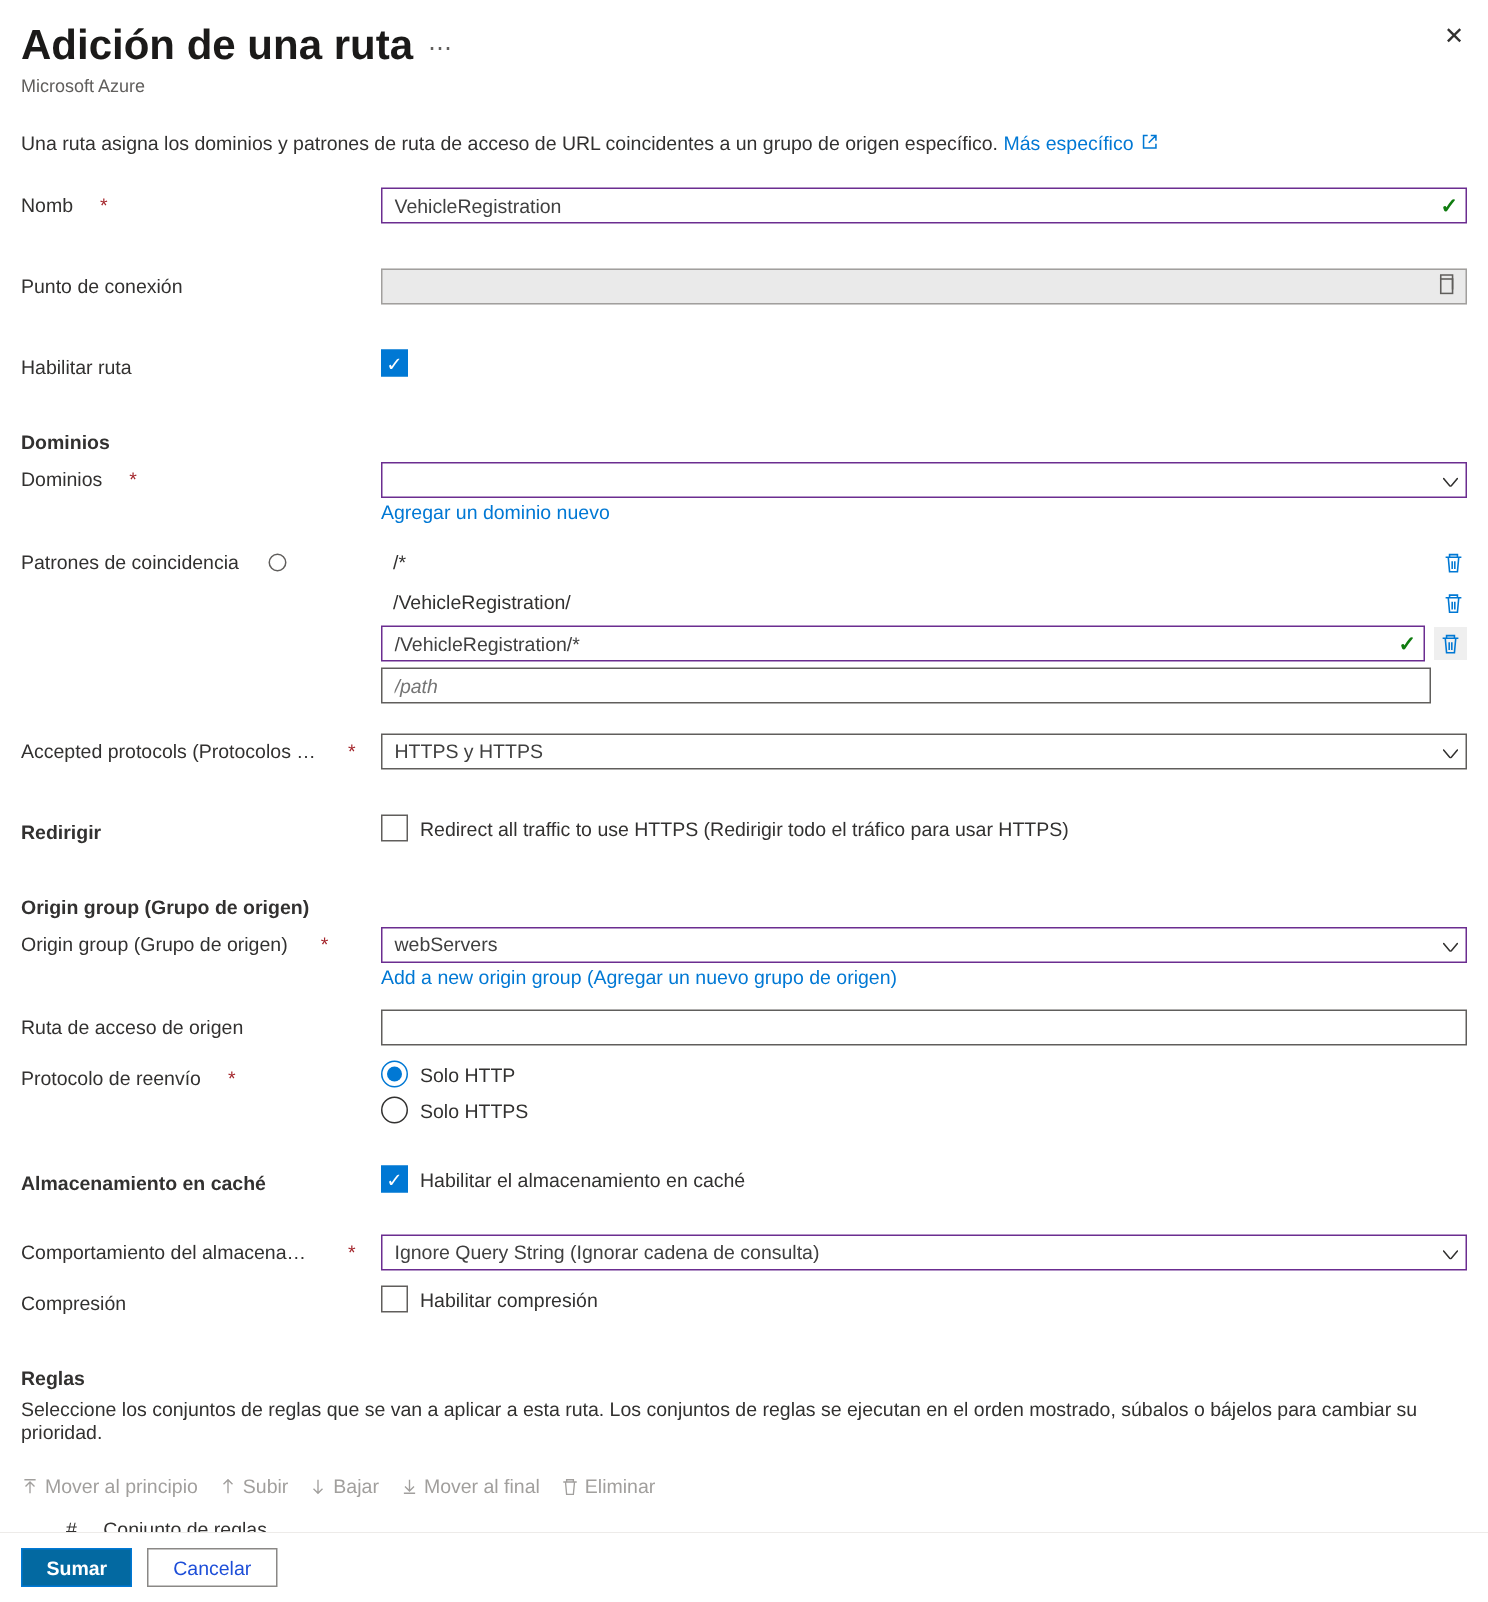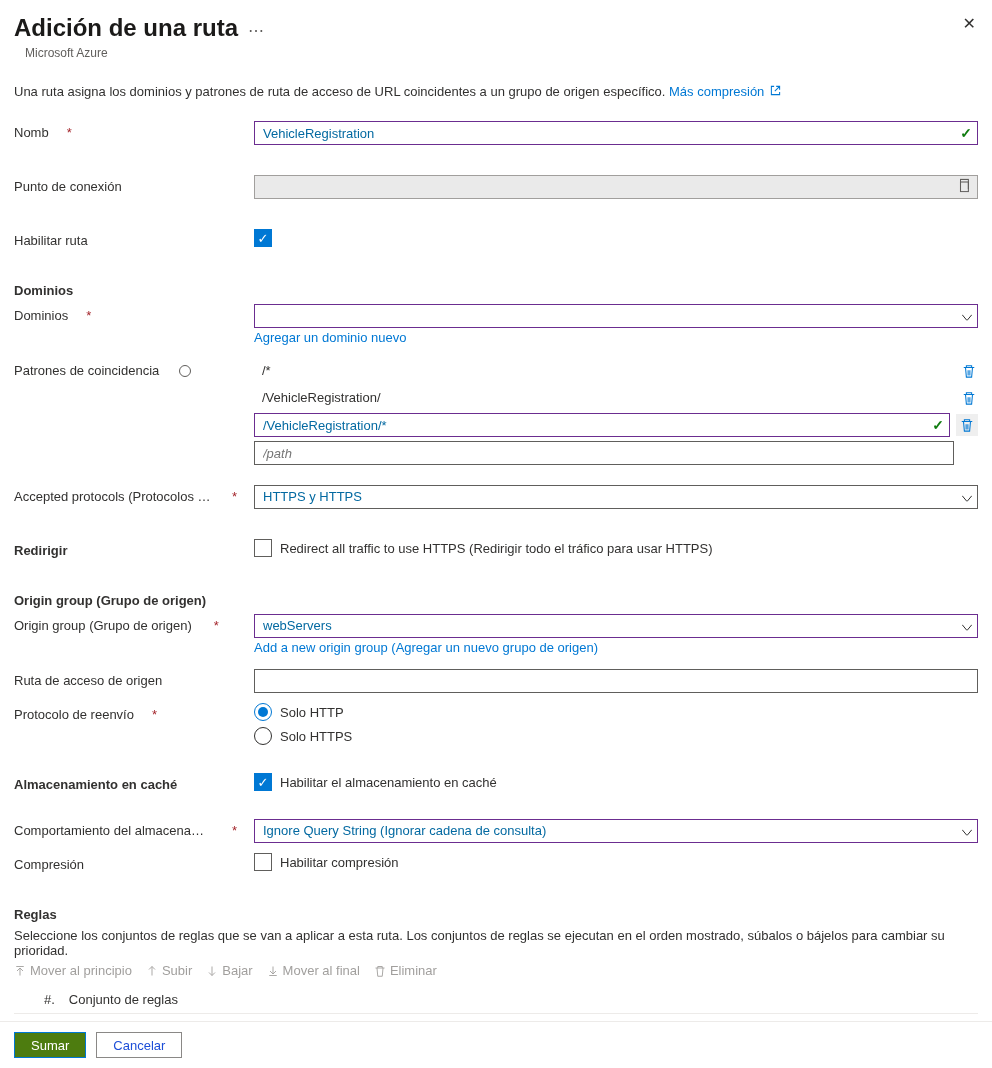--- a/index.html
+++ b/index.html
@@ -14,35 +14,35 @@
   }
 
   .header {
     display: flex;
     align-items: flex-start;
     justify-content: space-between;
     margin-bottom: 4px;
   }
   .title-wrap { display: flex; align-items: center; gap: 10px; }
   .title {
-    font-size: 24px;
+    font-size: 28px;
     font-weight: 600;
     color: #1b1a19;
     margin: 0;
   }
   .ellipsis {
     color: #605e5c;
     font-size: 16px;
     letter-spacing: 1px;
     padding-top: 4px;
   }
   .subtitle {
     font-size: 12px;
     color: #605e5c;
-    margin: 0 0 24px 11px;
+    margin: 0 0 24px 0;
   }
   .close-btn {
     background: none;
     border: none;
     cursor: pointer;
     font-size: 16px;
     color: #323130;
     padding: 0 2px;
     font-weight: 400;
   }
@@ -87,21 +87,21 @@
 
   .ctrl-col { flex: 1; }
 
   .text-input, .select-box {
     width: 100%;
     height: 24px;
     border: 1px solid #605e5c;
     background: #fff;
     font-size: 13px;
     padding: 2px 22px 2px 8px;
-    color: #0369a1;
+    color: #404040;
     position: relative;
   }
   .purple-border { border-color: #6b2d90; }
 
   .input-wrap { position: relative; }
   .chevron-down {
     position: absolute;
     right: 6px;
     top: 50%;
     transform: translateY(-50%);
@@ -211,21 +211,21 @@
     background: #0078d4;
     border-radius: 50%;
   }
 
   .rules-toolbar {
     display: flex;
     gap: 14px;
     color: #a19f9d;
     font-size: 13px;
     align-items: flex-end;
-    margin-top: 5px;
+    margin-top: 21px;
     margin-bottom: 8px;
   }
   .toolbar-item { display: inline-flex; align-items: center; gap: 4px; }
   .rules-header-row {
     border-bottom: 1px solid #edebe9;
     padding: 6px 0 6px 30px;
     font-size: 13px;
     color: #323130;
     display: flex;
     gap: 14px;
@@ -245,24 +245,24 @@
   .btn {
     height: 26px;
     padding: 0 16px;
     font-size: 13px;
     cursor: pointer;
     border: 1px solid #8a8886;
     background: #fff;
     color: #1d4ed8;
   }
   .btn.primary {
-    background: #4d7c0f;
+    background: #0369a1;
     border-color: #0078d4;
     color: #fff;
-    font-weight: 400;
+    font-weight: 700;
   }
   .spacer-20 { height: 20px; }
   .spacer-12 { height: 12px; }
   .bottom-pad { height: 80px; }
 
   svg.chev { width: 10px; height: 6px; }
   svg.arrow { width: 12px; height: 12px; }
 </style>
 </head>
 <body>
@@ -276,21 +276,21 @@
   </div>
   <button class="close-btn">
     <span>✕</span>
   </button>
 </div>
 <div class="subtitle">Microsoft Azure</div>
 
 <div class="desc">
   <span>Una ruta asigna los dominios y patrones de ruta de acceso de URL coincidentes a un grupo de origen específico. </span>
   <a class="link">
-    <span>Más compresión</span>
+    <span>Más específico</span>
     <span class="ext-icon">
       <svg width="11" height="11" viewBox="0 0 16 16" fill="none" stroke="#0078d4" stroke-width="1.5">
         <path d="M6 2H2v12h12v-4M9 2h5v5M14 2L7 9"></path>
       </svg>
     </span>
   </a>
 </div>
 
 <div class="row">
   <div class="label-col">

